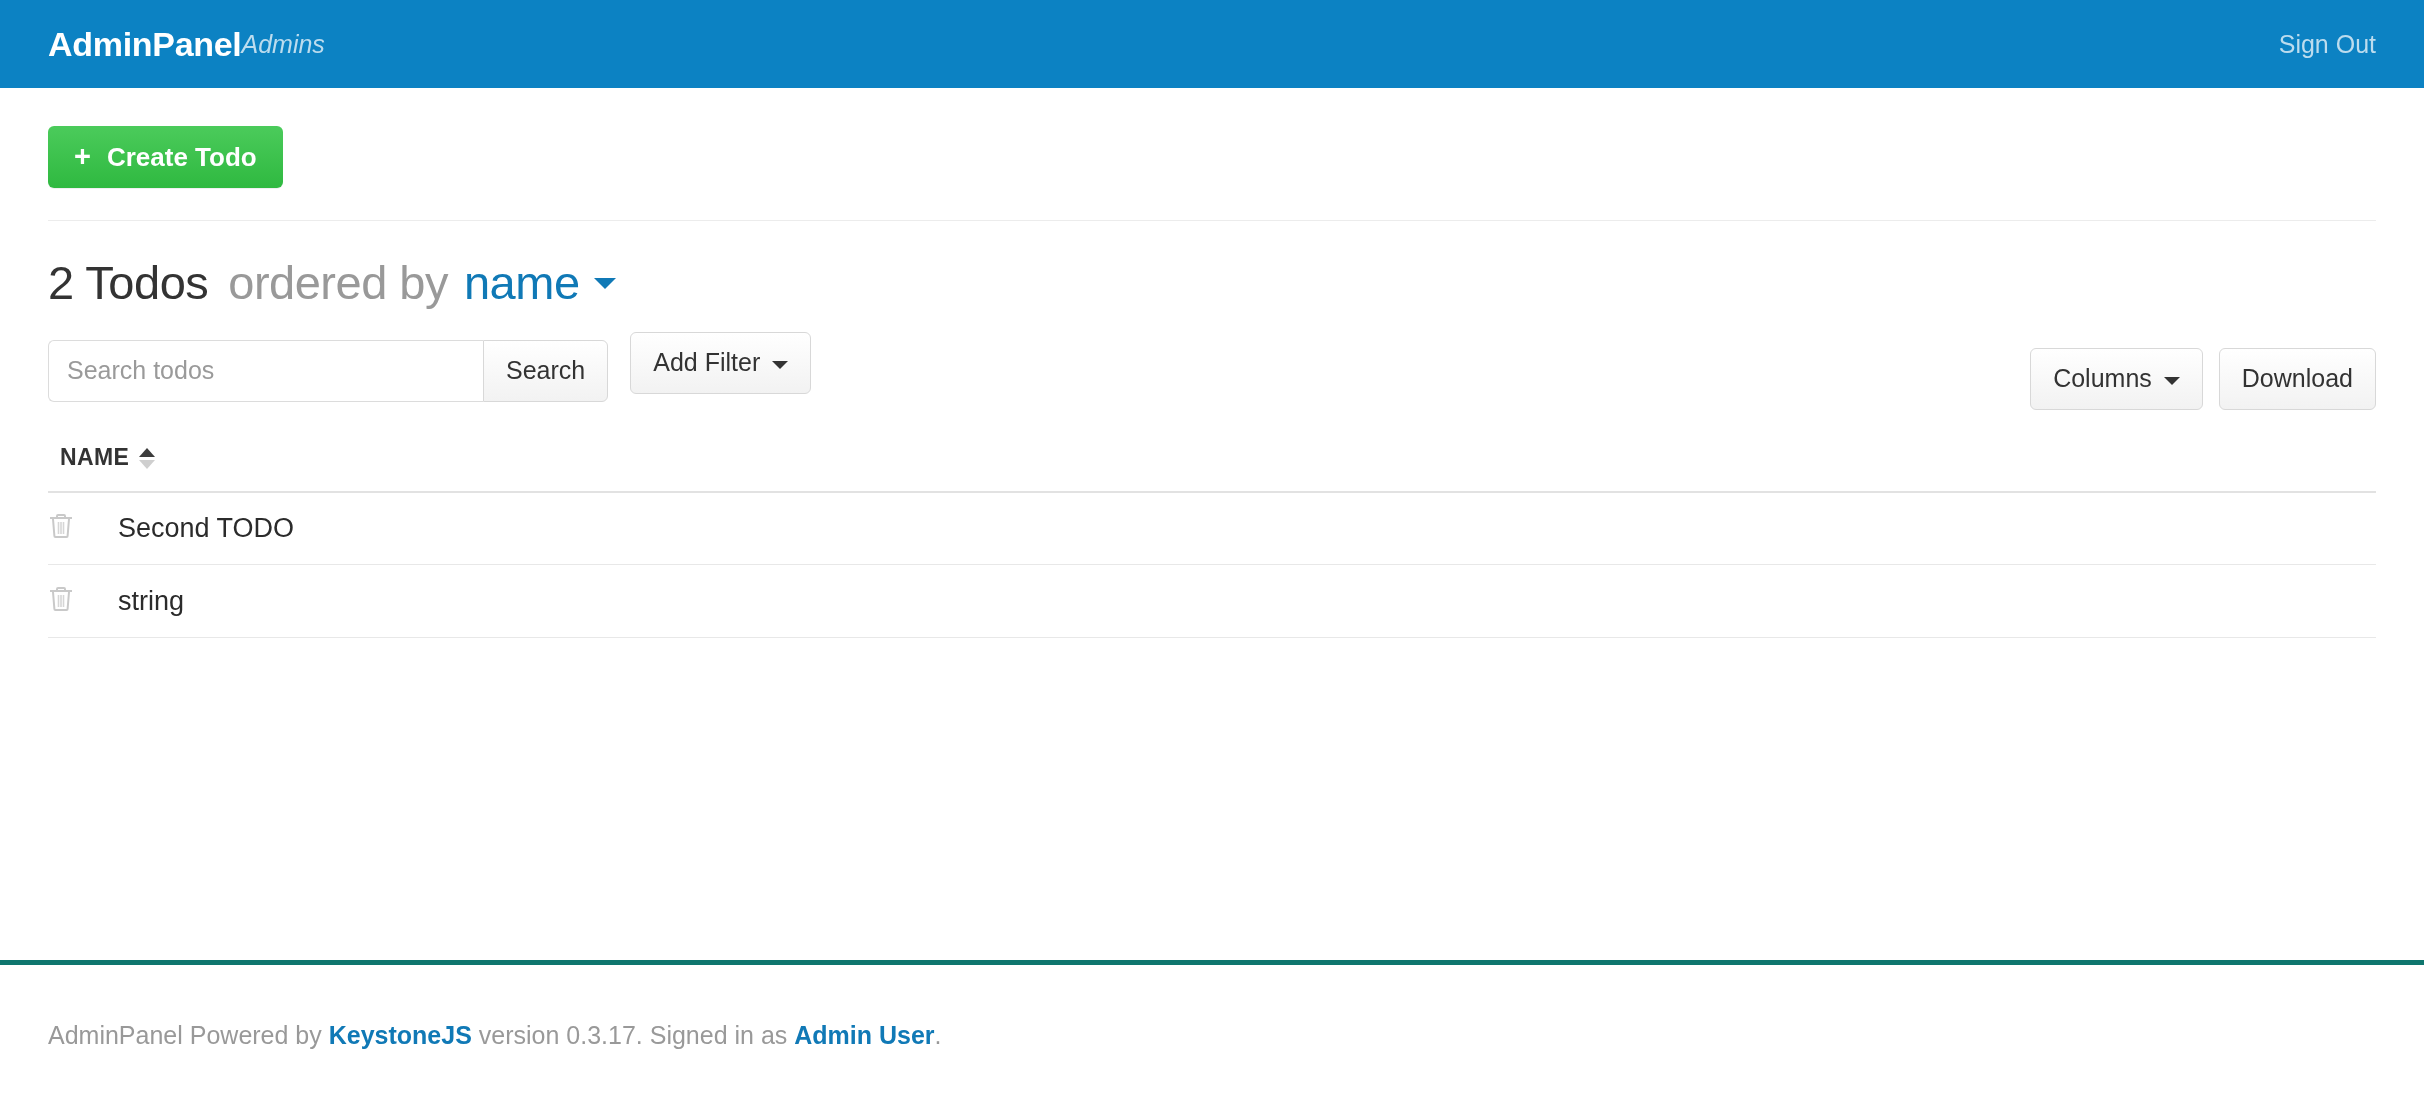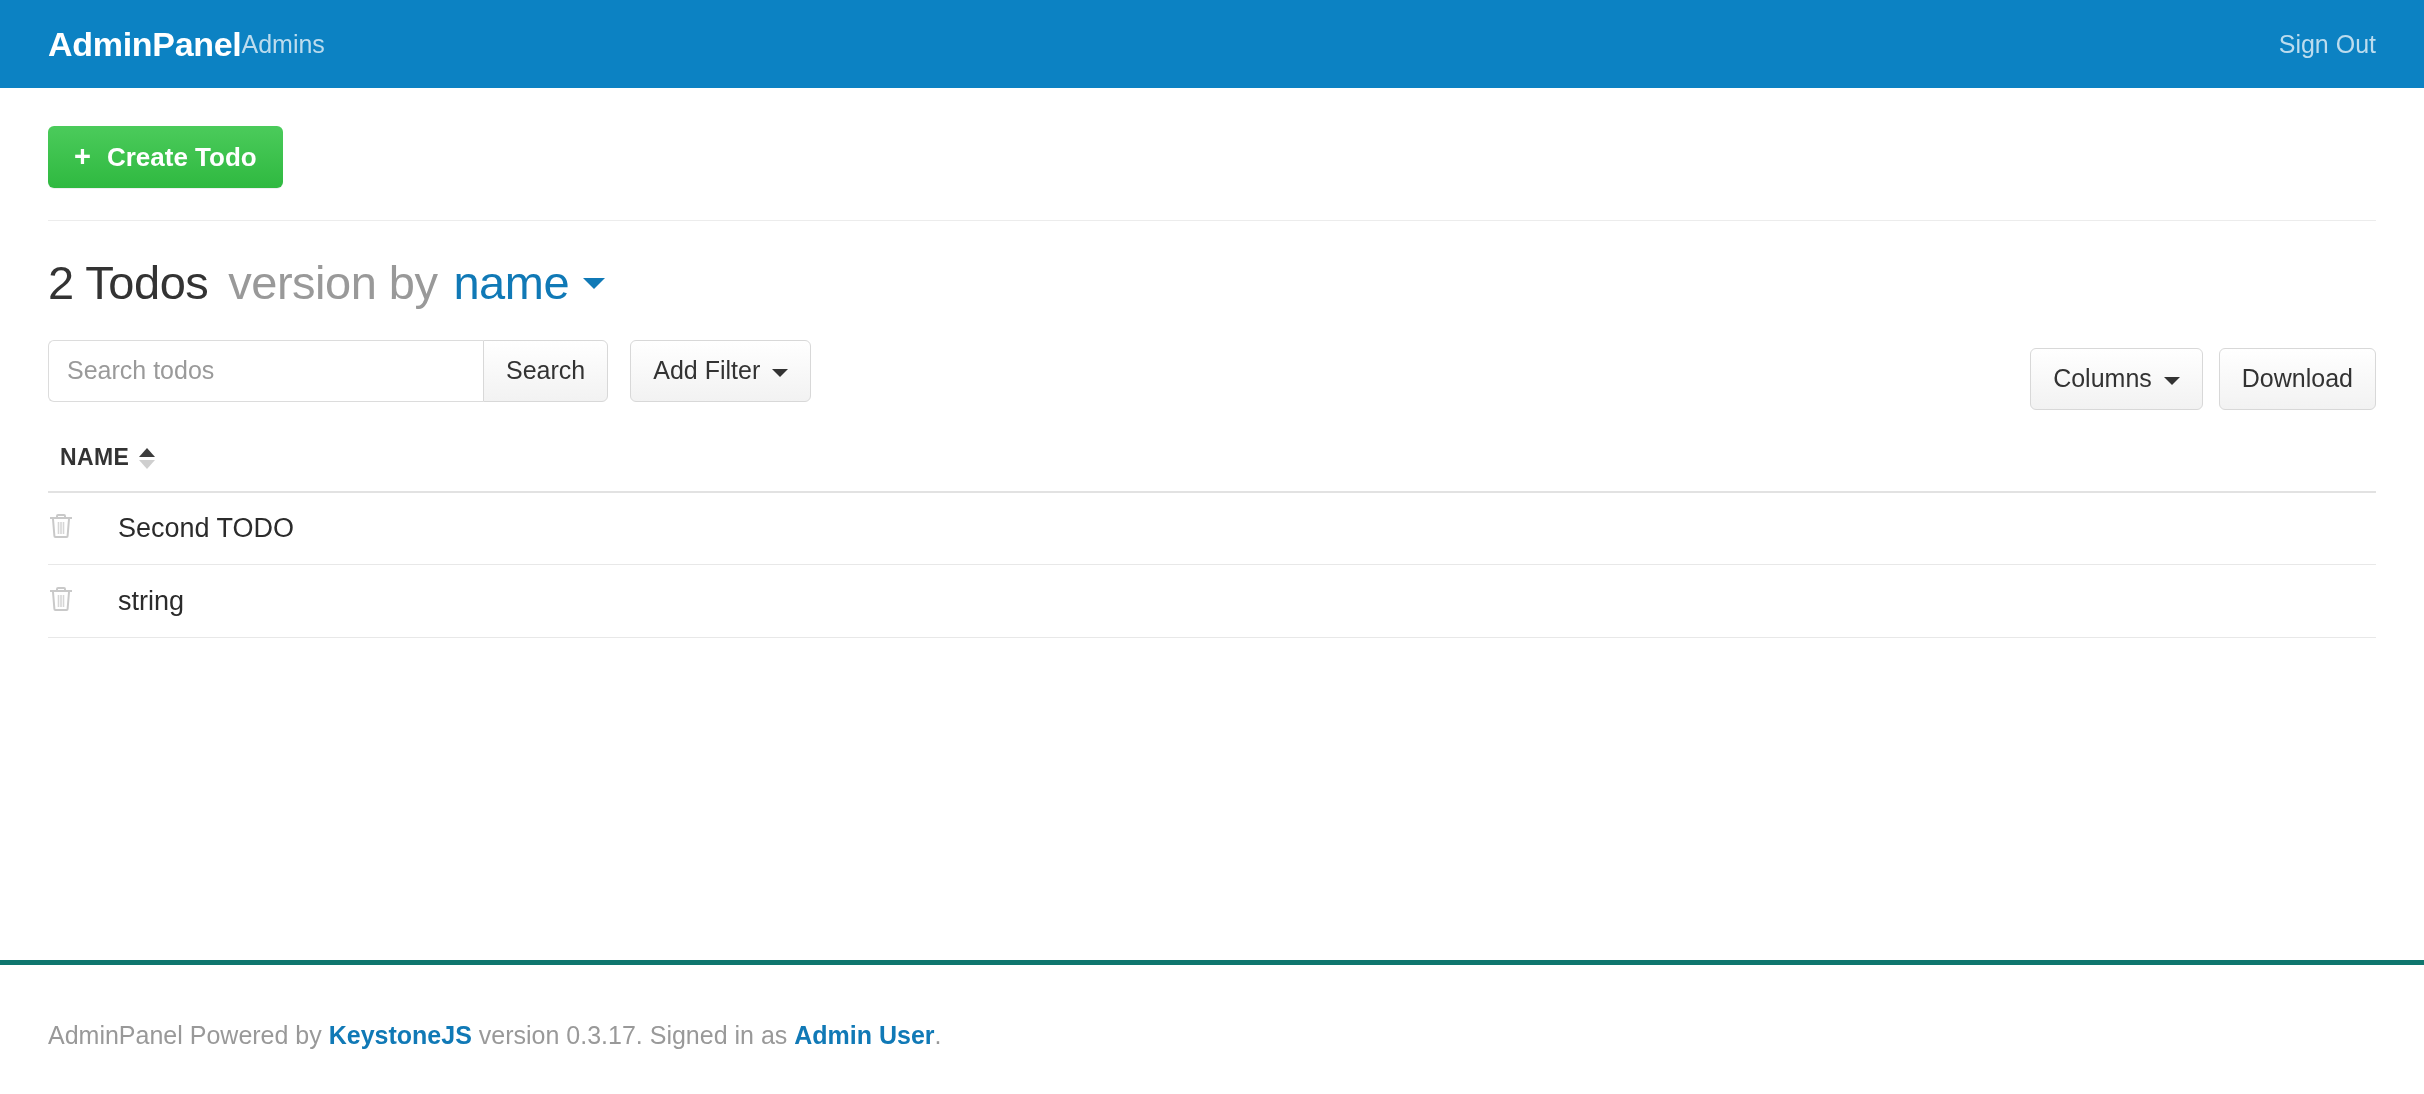--- a/index.html
+++ b/index.html
@@ -46,20 +46,21 @@
     line-height: 1;
     text-decoration: none;
     cursor: pointer;
   }
   .nav-link {
     color: #bcdcee;
     font-size: 25px;
     line-height: 1;
     text-decoration: none;
     cursor: pointer;
+    font-style: italic;
   }
   .nav-right {
     margin-left: auto;
     display: flex;
     align-items: center;
   }
   .nav-signout {
     color: #bcdcee;
     font-size: 25px;
     line-height: 1;
@@ -145,21 +146,20 @@
     border-right: 11px solid transparent;
     border-top: 11px solid #1079b6;
     position: relative;
     top: -10px;
     cursor: pointer;
   }
 
   
   .filters-row {
     display: flex;
-    align-items: center;
     margin-top: 22px;
   }
   .search-group { display: flex; align-items: center; }
   .search-input {
     width: 435px;
     height: 62px;
     padding: 0 18px;
     font-family: "Liberation Sans", sans-serif;
     font-size: 25px;
     color: #333;
@@ -323,21 +323,21 @@
         <button class="btn-create">
           <span class="plus">+</span>
           <span>Create Todo</span>
         </button>
       </div>
 
       <hr class="divider">
 
       <h1 class="list-heading">
         <span class="count">2 Todos</span>
-        <span class="orderby">version by</span>
+        <span class="orderby">ordered by</span>
         <a class="sortfield" href="#">name</a>
         <span class="caret-lg"></span>
       </h1>
 
       <div class="filters-row">
         <div class="search-group">
           <input class="search-input" type="text" placeholder="Search todos" style="">
           <button class="btn btn-search">Search</button>
         </div>
         <button class="btn">

